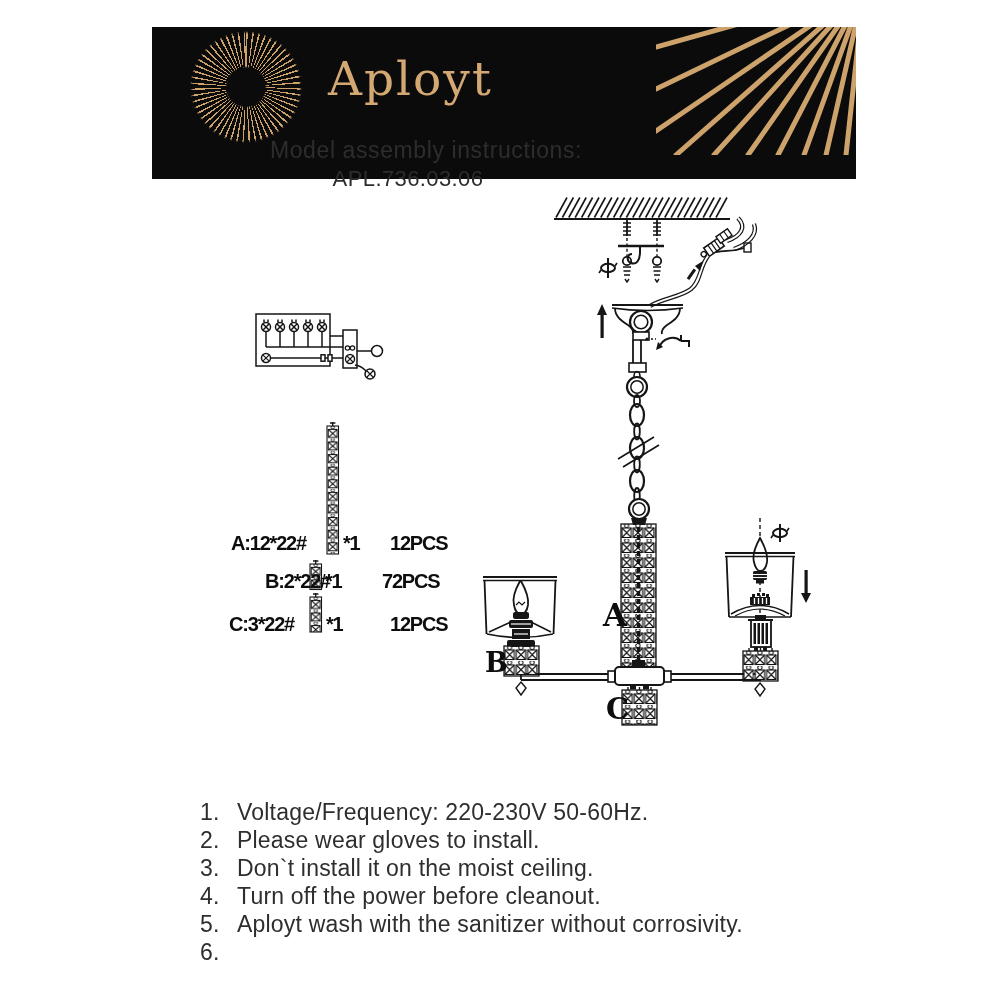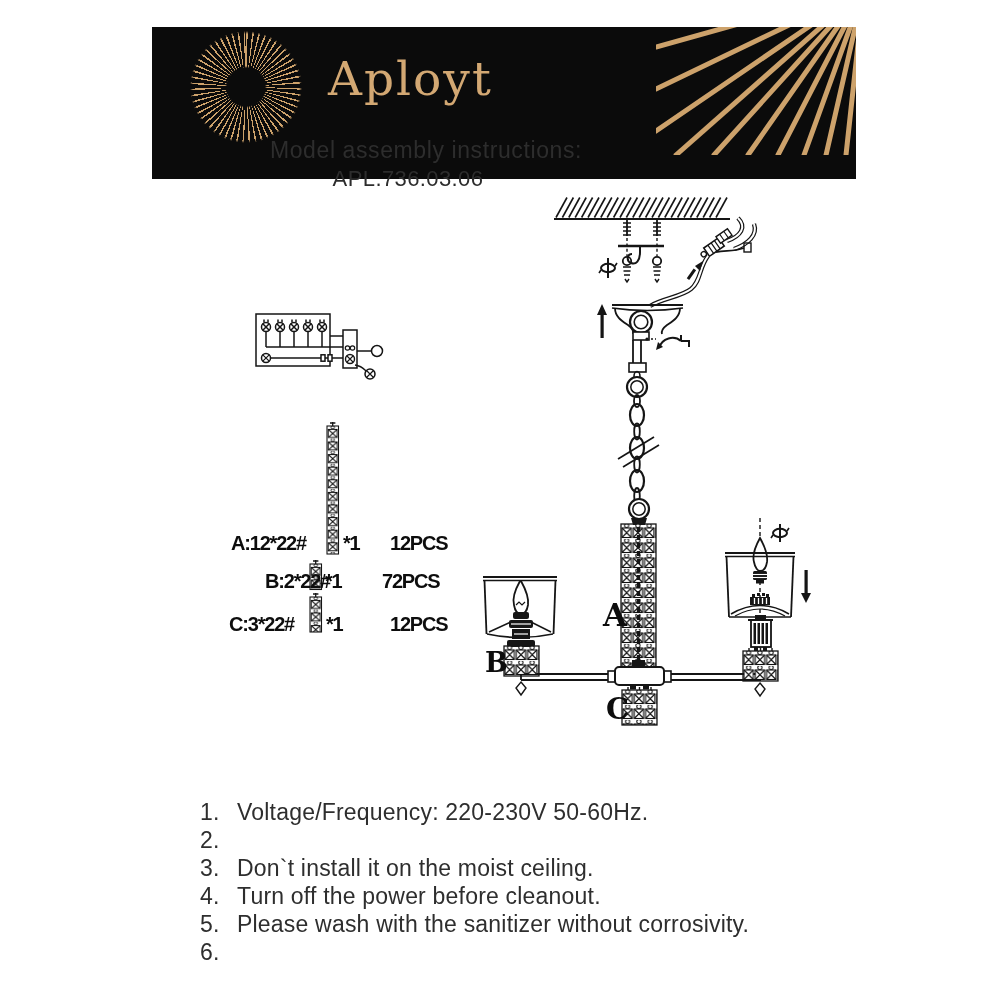--- a/index.html
+++ b/index.html
@@ -400,31 +400,32 @@
     <span class="p-pcs-c">12PCS</span>
   </div>
 
   <div class="instructions">
     <div class="inst-row">
       <span class="inst-num">1.</span>
       <span class="inst-txt">Voltage/Frequency: 220-230V 50-60Hz.</span>
     </div>
     <div class="inst-row">
       <span class="inst-num">2.</span>
+      <span class="inst-txt">Please wear gloves to install.</span>
     </div>
     <div class="inst-row">
       <span class="inst-num">3.</span>
       <span class="inst-txt">Don`t install it on the moist ceiling.</span>
     </div>
     <div class="inst-row">
       <span class="inst-num">4.</span>
       <span class="inst-txt">Turn off the power before cleanout.</span>
     </div>
     <div class="inst-row">
       <span class="inst-num">5.</span>
-      <span class="inst-txt">Please wash with the sanitizer without corrosivity.</span>
+      <span class="inst-txt">Aployt wash with the sanitizer without corrosivity.</span>
     </div>
     <div class="inst-row">
       <span class="inst-num">6.</span>
     </div>
   </div>
 
 </div>
 
 </body></html>

